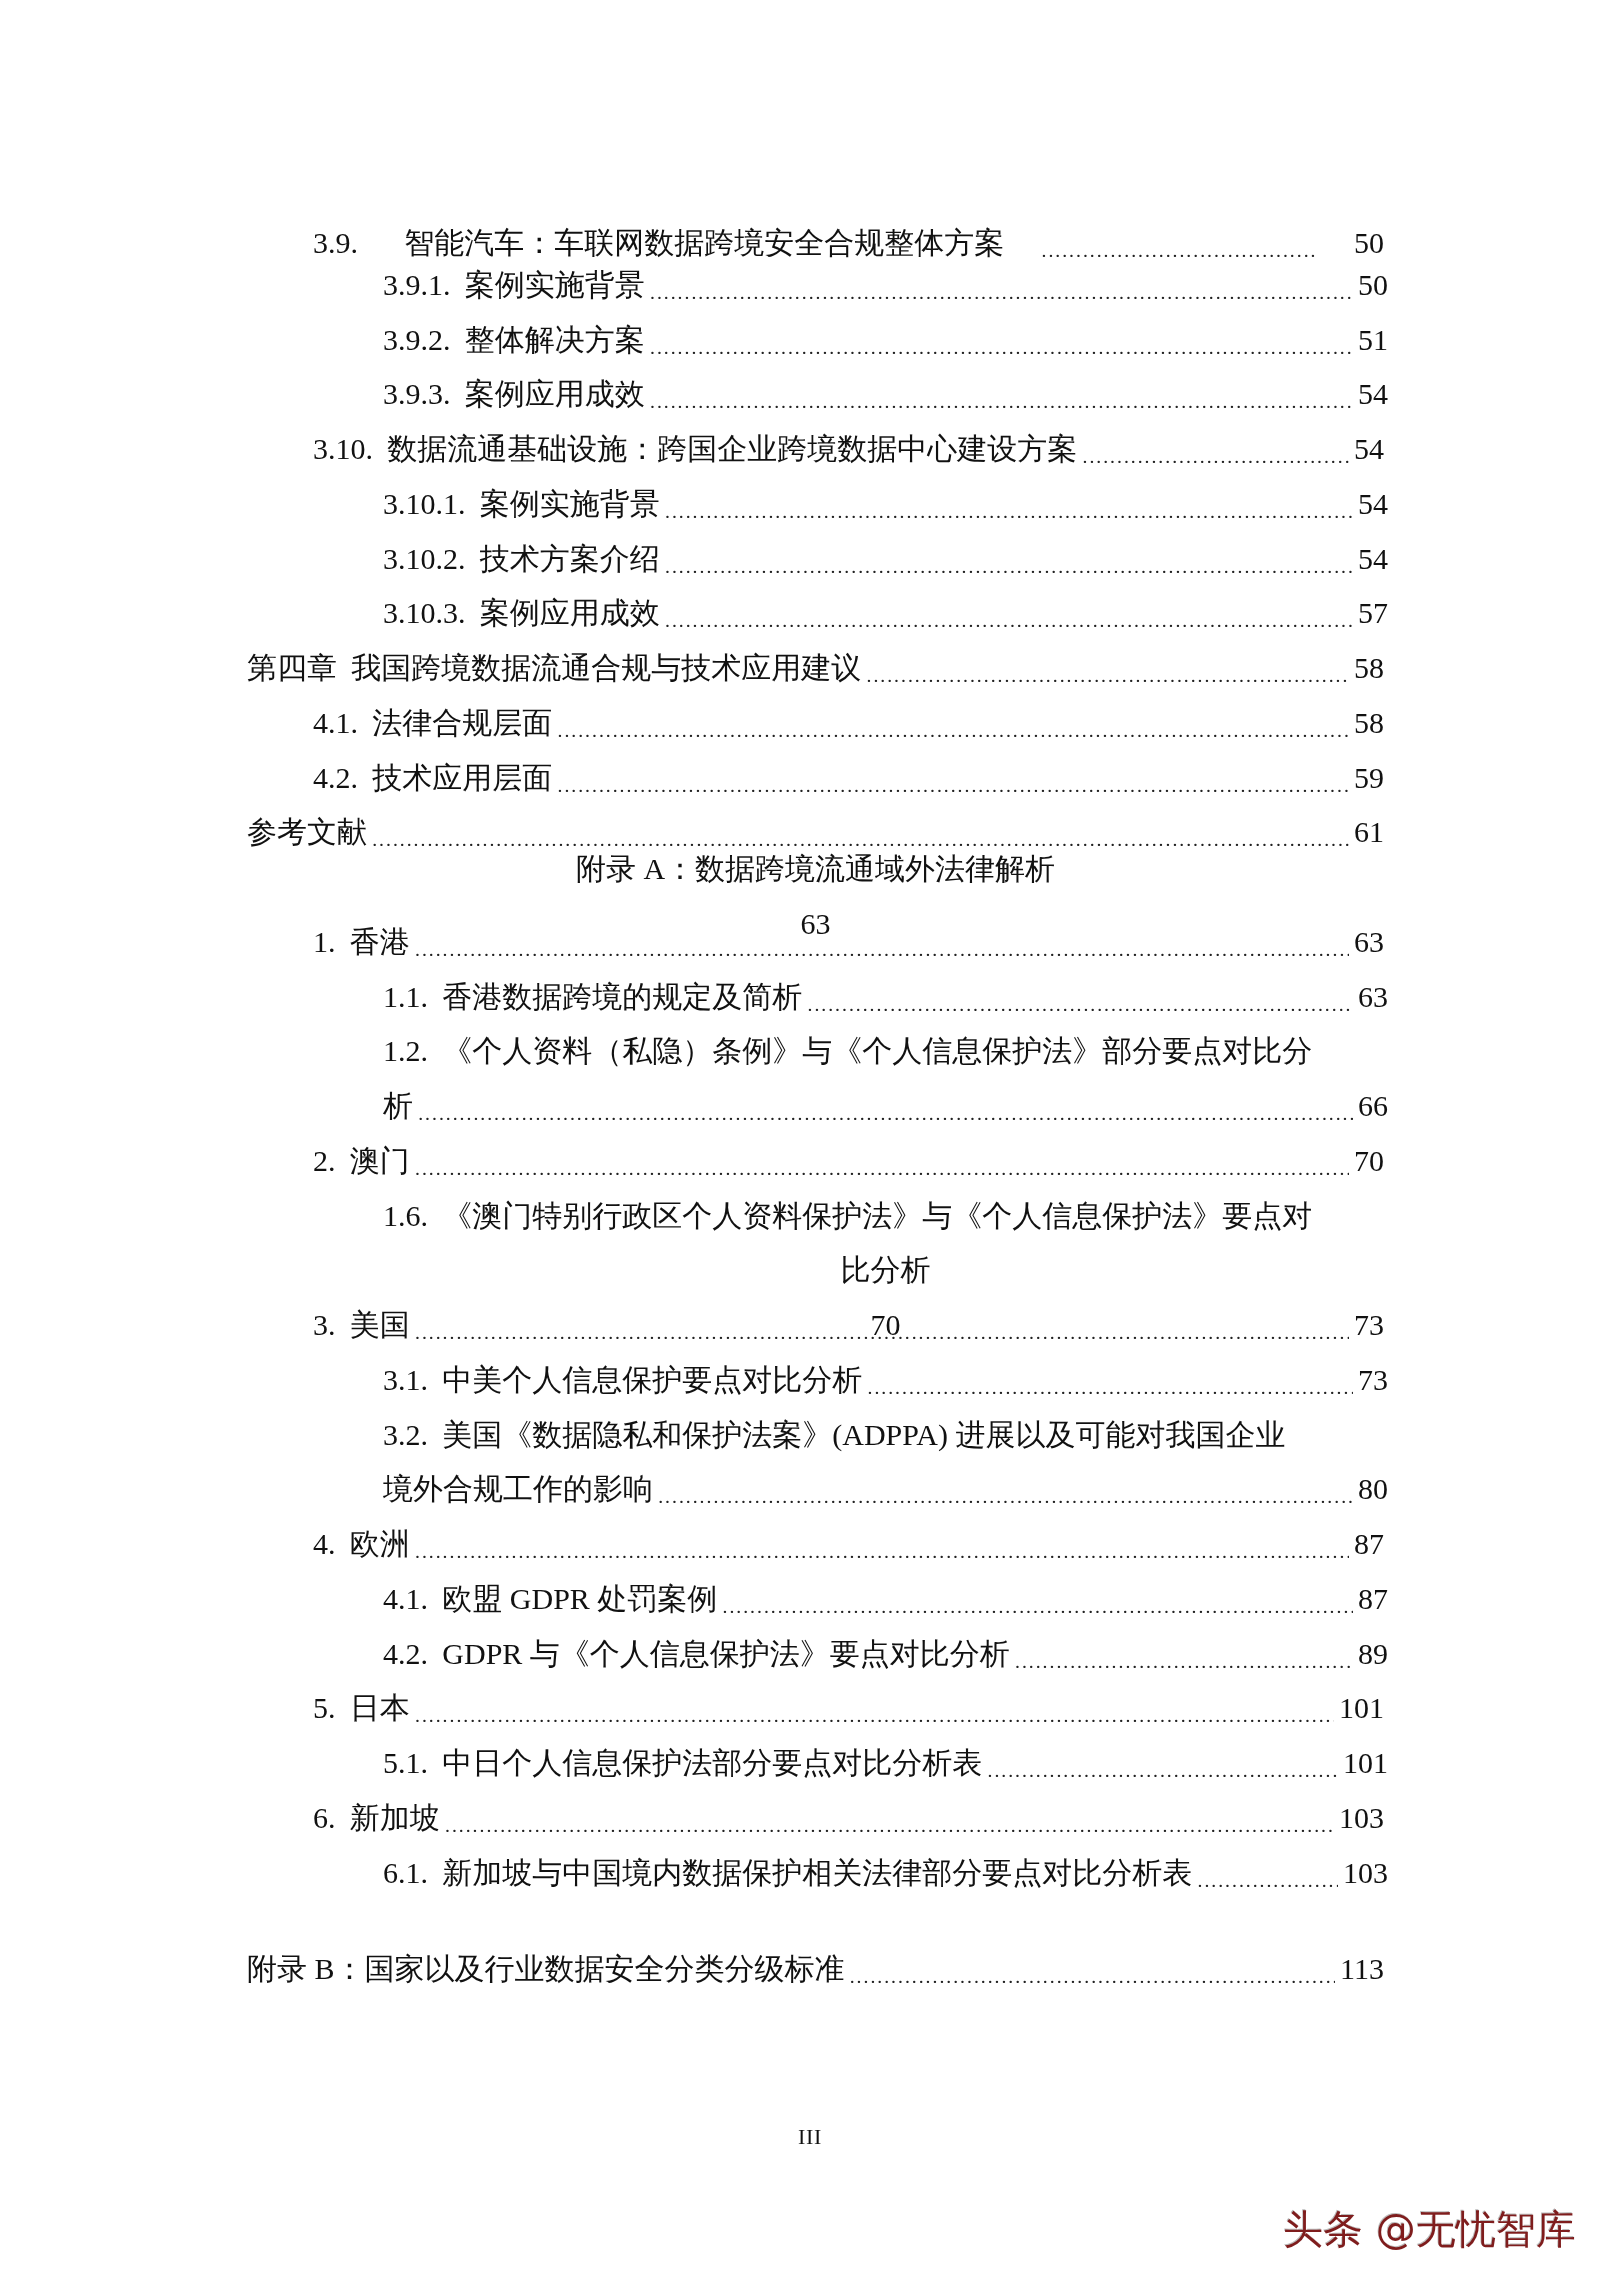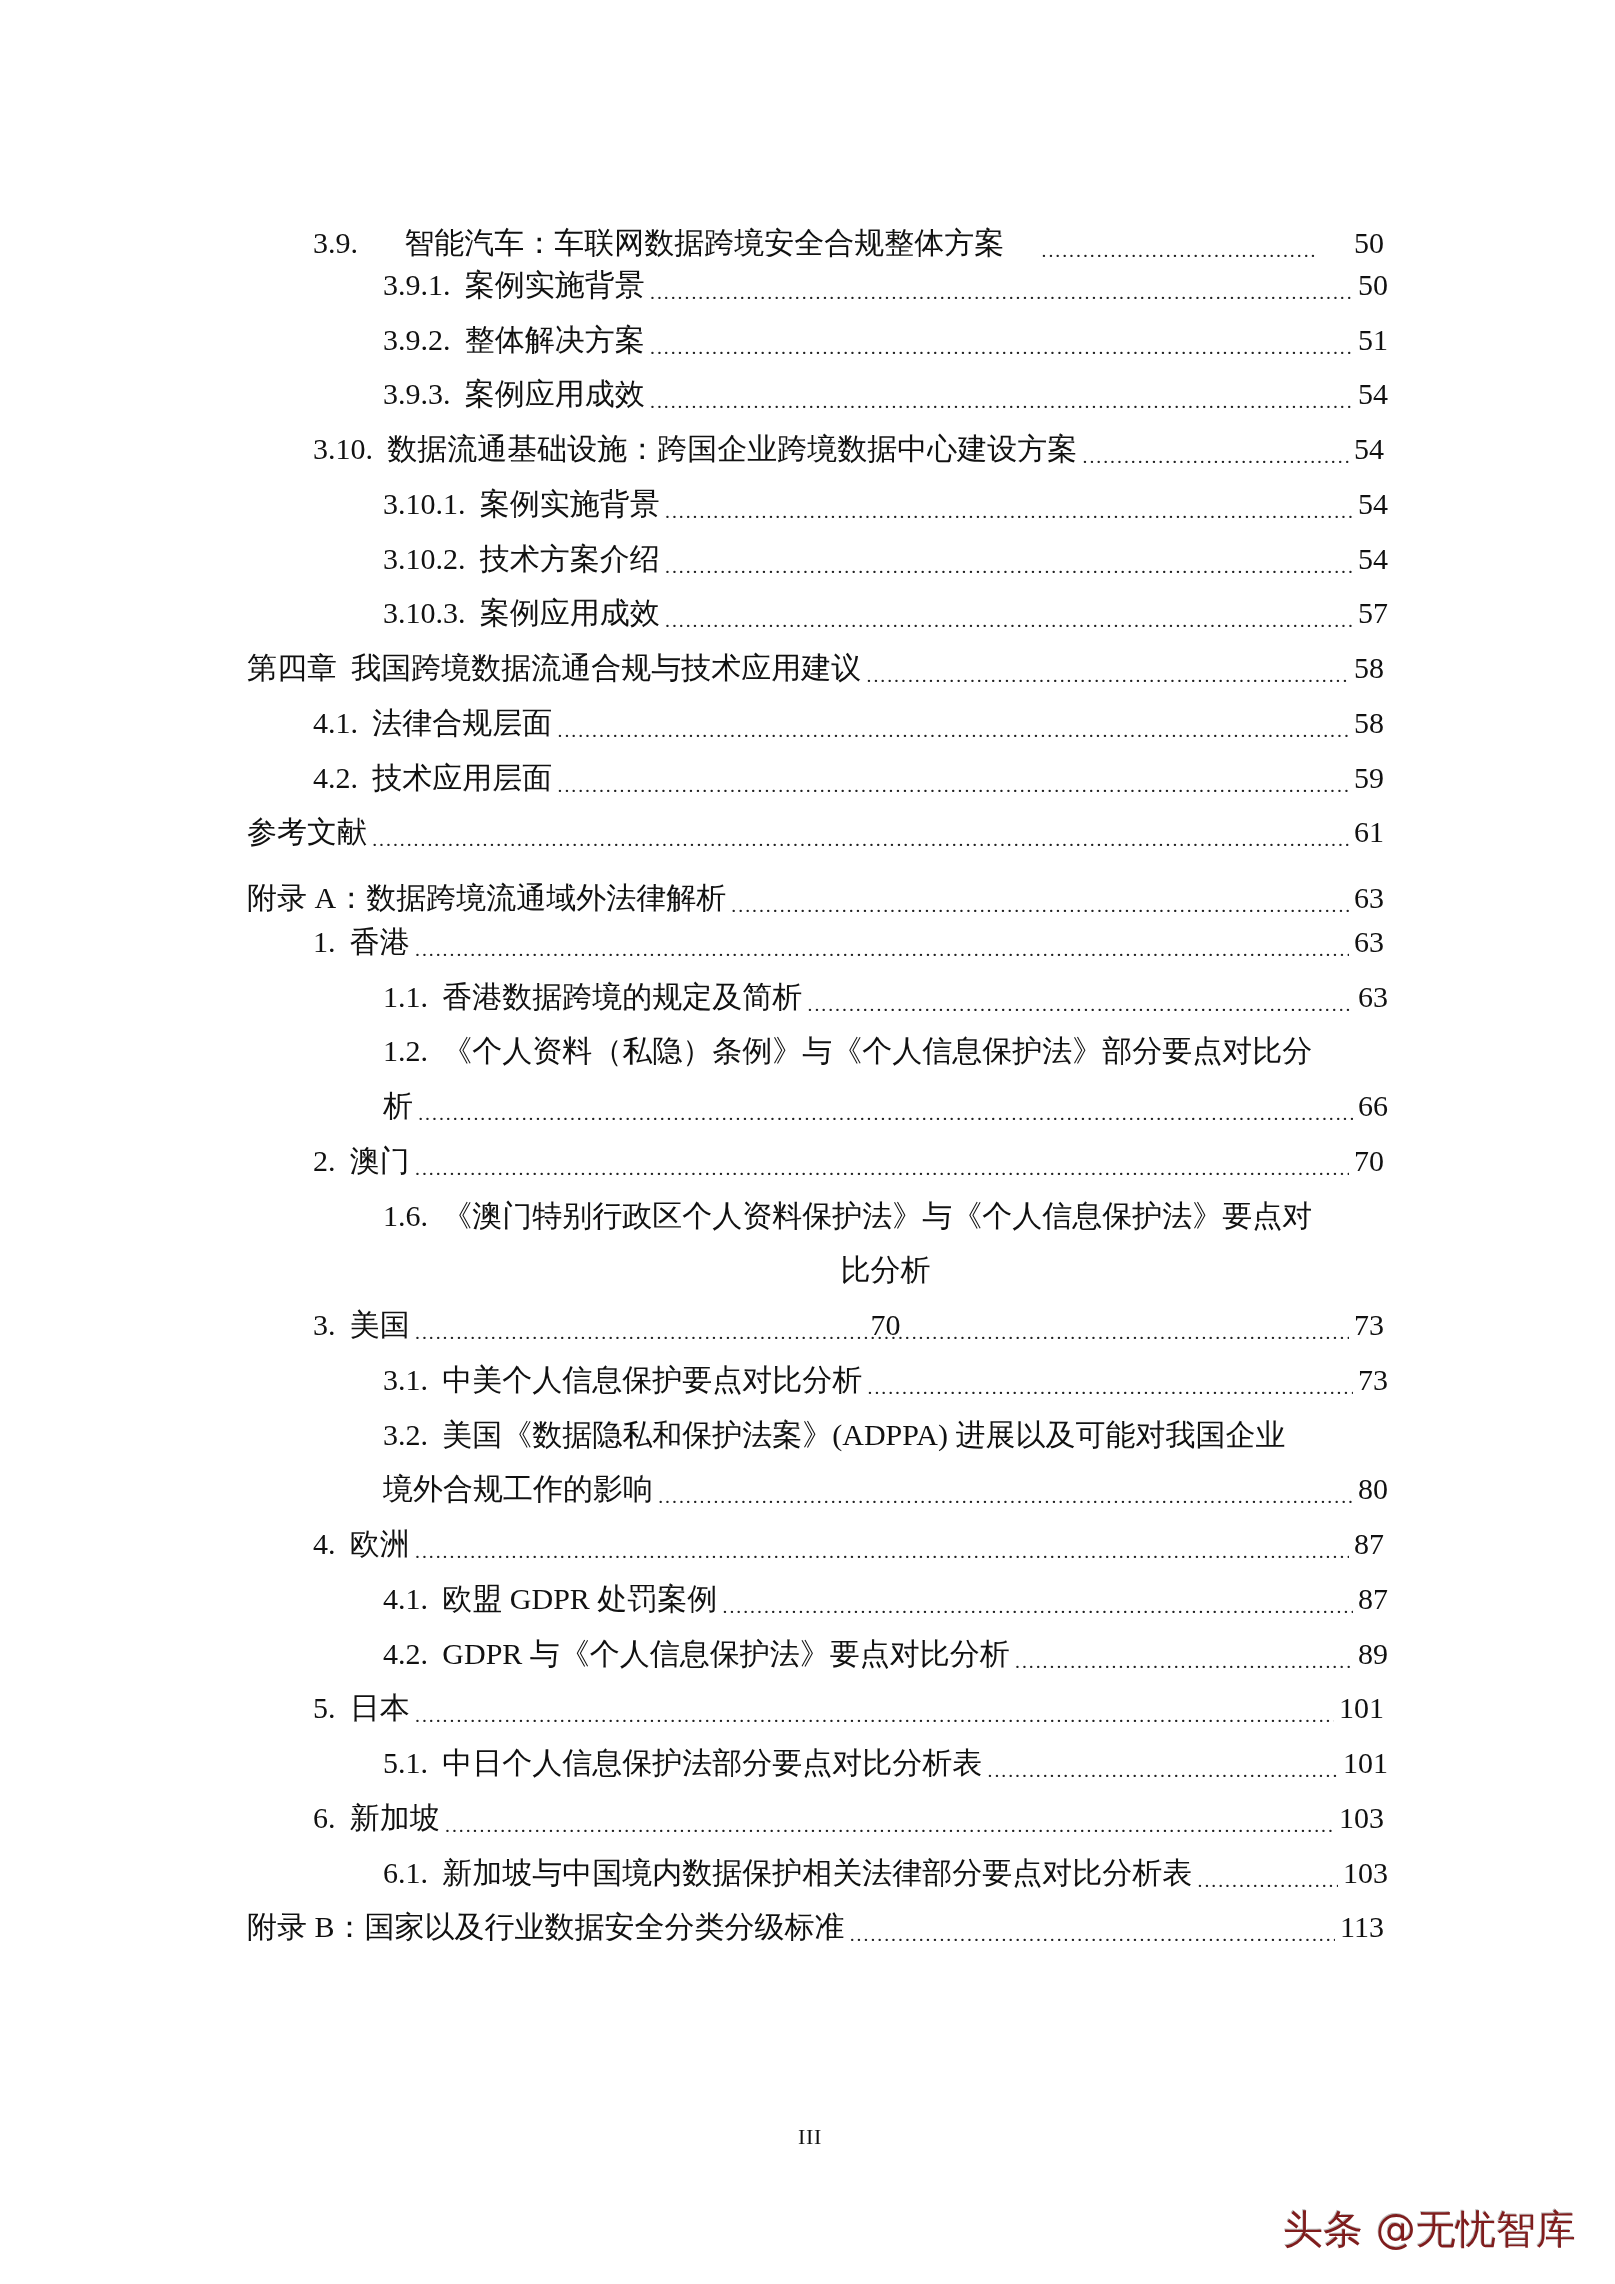--- a/index.html
+++ b/index.html
@@ -89,21 +89,21 @@
       <span class="title">技术应用层面</span>
       <span class="leader"></span>
       <span class="page">59</span>
     </div>
     <div class="row lvl0" style="top: 602px;">
       <span class="num" style="margin-right: 0px;"></span>
       <span class="title">参考文献</span>
       <span class="leader"></span>
       <span class="page">61</span>
     </div>
-    <div class="row lvl0" style="top: 668px;">
+    <div class="row lvl0" style="top: 639px; flex-direction: column;">
       <span class="num" style="margin-right: 0px;"></span>
       <span class="title">附录 A：数据跨境流通域外法律解析</span>
       <span class="leader"></span>
       <span class="page">63</span>
     </div>
     <div class="row lvl1" style="top: 712px;">
       <span class="num">1.</span>
       <span class="title">香港</span>
       <span class="leader"></span>
       <span class="page">63</span>
@@ -194,21 +194,21 @@
       <span class="title">新加坡</span>
       <span class="leader"></span>
       <span class="page">103</span>
     </div>
     <div class="row lvl2" style="top: 1643px;">
       <span class="num">6.1.</span>
       <span class="title">新加坡与中国境内数据保护相关法律部分要点对比分析表</span>
       <span class="leader"></span>
       <span class="page">103</span>
     </div>
-    <div class="row lvl0" style="top: 1697px; align-items: flex-end;">
+    <div class="row lvl0" style="top: 1739px; align-items: flex-end;">
       <span class="num" style="margin-right: 0px;"></span>
       <span class="title">附录 B：国家以及行业数据安全分类分级标准</span>
       <span class="leader"></span>
       <span class="page">113</span>
     </div>
   </div>
 
 <div class="page-number">III</div>
 <div class="watermark">头条 @无忧智库</div>
 

